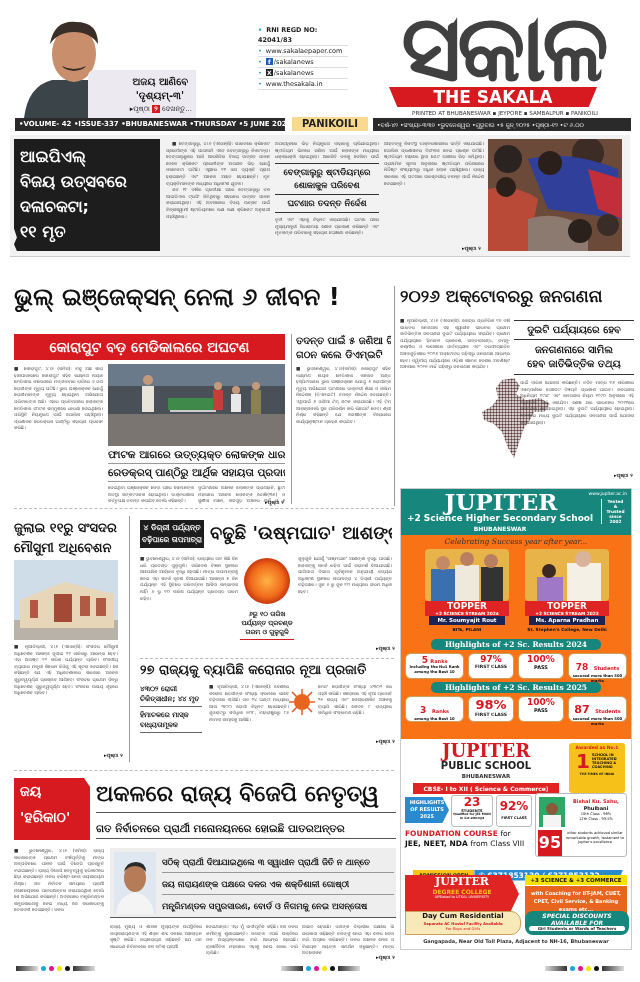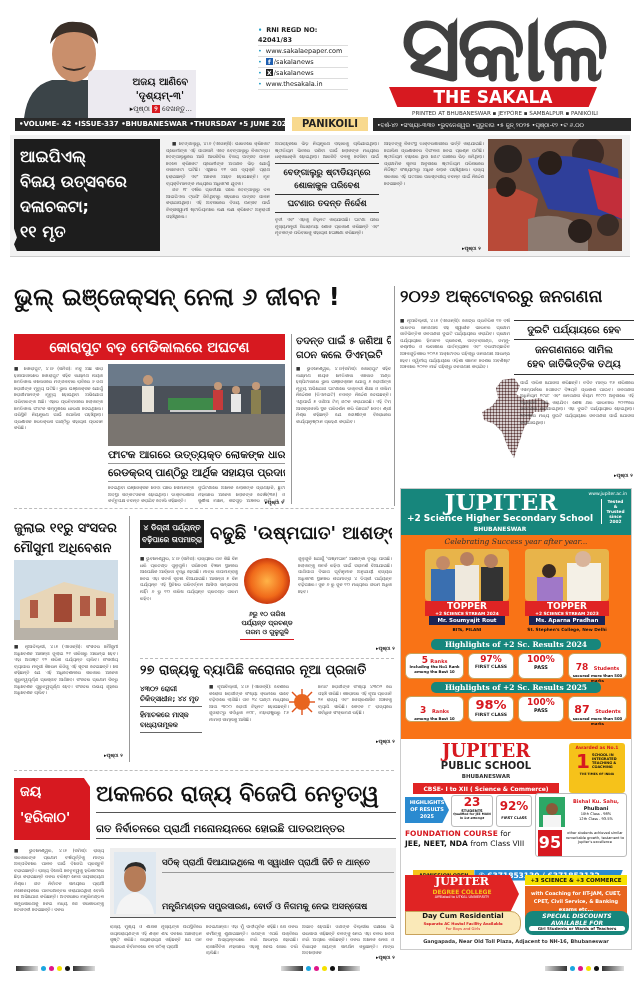--- a/index.html
+++ b/index.html
@@ -244,20 +244,21 @@
 <div class="abs txt" style="left:14px;top:848px;width:90px;height:110px">■ ଭୁବନେଶ୍ୱର, ୪।୬ (ସମିସ): ରାଜ୍ୟ ସରକାରଙ୍କ ପ୍ରଥମ ବର୍ଷପୂର୍ତ୍ତିକୁ ମାତ୍ର ଅଳ୍ପଦିନରେ ପାଳନ ପାଇଁ ବିଜେପି ପ୍ରସ୍ତୁତି ବଢାଇଛନ୍ତି। ରାଜ୍ୟ ବିଜେପି ନେତୃତ୍ୱକୁ ହରିକାଠରେ ଛିଡ଼ା କରାଇଛନ୍ତି ଦଳର ବରିଷ୍ଠ ନେତା ଜୟନାରାୟଣ ମିଶ୍ର। ଗତ ନିର୍ବାଚନ ସମୟରେ ପ୍ରାର୍ଥୀ ମନୋନୟନରେ ପାତରଅନ୍ତର କରାଯାଇଥିଲା ବୋଲି ସେ ଅଭିଯୋଗ କରିଛନ୍ତି। ଅବସରରେ ମନ୍ତ୍ରିମଣ୍ଡଳ ସମ୍ପ୍ରସାରଣକୁ ନେଇ ମଧ୍ୟ ସେ ସରକାରଙ୍କୁ ଚେତାବନୀ ଦେଇଛନ୍ତି। ଦଳର</div>
 <div class="abs" style="left:110px;top:848px;width:286px;height:70px;background:#eeeeee;border-bottom:1px solid #555">
   <div class="abs" style="left:4px;top:4px;width:42px;height:62px;background:#dfe8f0;overflow:hidden">
     <svg width="42" height="62" viewBox="0 0 42 62">
         <path d="M2 62 Q4 44 21 40 Q38 44 40 62Z" fill="#f4f4f4"></path>
         <ellipse cx="21" cy="26" rx="11" ry="14" fill="#b67c58"></ellipse>
         <path d="M10 20 Q12 10 22 10 Q32 10 32 20 Q28 14 21 14 Q14 14 10 20Z" fill="#2b2b2b"></path>
       </svg>
   </div>
   <div class="abs hl" style="left:52px;top:4px;width:232px;font-size:8.5px;line-height:20px;border-bottom:1px solid #999">ସଠିକ୍ ପ୍ରାର୍ଥୀ ଦିଆଯାଇଥିଲେ ୩ ସ୍ୱାଧୀନ ପ୍ରାର୍ଥୀ ଜିତି ନ ଥାନ୍ତେ</div>
+  <div class="abs hl" style="left:52px;top:26px;width:232px;font-size:8.5px;line-height:20px;border-bottom:1px solid #999">ଜୟ ନାରାୟଣଙ୍କ ପକ୍ଷରେ ଦଳର ଏକ ଶକ୍ତିଶାଳୀ ଗୋଷ୍ଠୀ</div>
   <div class="abs hl" style="left:52px;top:48px;width:232px;font-size:8.5px;line-height:20px">ମନ୍ତ୍ରିମଣ୍ଡଳ ସମ୍ପ୍ରସାରଣ, ବୋର୍ଡ ଓ ନିଗମକୁ ନେଇ ଅସନ୍ତୋଷ</div>
 </div>
 <div class="abs txt" style="left:110px;top:924px;width:92px;height:36px">ରାଜ୍ୟ ମୁଖ୍ୟ ଓ ଶାସକ ମୁଖ୍ୟଙ୍କ ଉପସ୍ଥିତିରେ ଜୟନାରାୟଣଙ୍କ ଏହି ଶକ୍ତ ଶବ୍ଦ ଦଳରେ ଆଲୋଡ଼ନ ସୃଷ୍ଟି କରିଛି। ଜୟନାରାୟଣ କହିଛନ୍ତି ଯେ ଗତ ସାଧାରଣ ନିର୍ବାଚନରେ ଦଳ ସଠିକ୍ ପ୍ରାର୍ଥୀ</div>
 <div class="abs txt" style="left:206px;top:924px;width:92px;height:36px">ଦେଇଥାନ୍ତା। ଏହା ମୁଁ ଦାବୀପୂର୍ବକ କହିଛି। ସେ ଦଳର କର୍ମୀଙ୍କୁ ଶୁଣାଇଛନ୍ତି। ଜଣଙ୍କ ଏପରି ଉକ୍ତିରେ ଦଳ ଅଭ୍ୟନ୍ତରରେ ଚର୍ଚ୍ଚା ଆରମ୍ଭ ହୋଇଛି। ରାଜନୈତିକ ମହଲରେ ଏହାକୁ ନେଇ ଜୋର ଚର୍ଚ୍ଚା ଚାଲିଛି।</div>
 <div class="abs txt" style="left:302px;top:924px;width:92px;height:36px">ଅଭାବ ହେଉଛି। ଜଣଙ୍କ ଦିଲ୍ଲୀର ପକ୍ଷରେ ଭି ଭରସାଦା କହିଛନ୍ତି ଦଳଙ୍କୁ ନେଇ ଏହା ଦଳର ନେତା ଚର୍ଚ୍ଚା ଅଗ୍ରେ କରିଛନ୍ତି। ଦଳର ଅନେକ ନେତା ଓ ବିଧାୟକ ଜୟଙ୍କ ସମର୍ଥନ କରୁଛନ୍ତି। ମାତ୍ର ଅବଲୋକନ</div>
 <div class="abs cont" style="left:376px;top:954px">▸ପୃଷ୍ଠା ୨</div>
 
 <div class="abs ad" style="left:400px;top:488px;width:232px;height:462px">
 
   <div class="abs teal" style="left:0;top:0;width:230px;height:46px">

